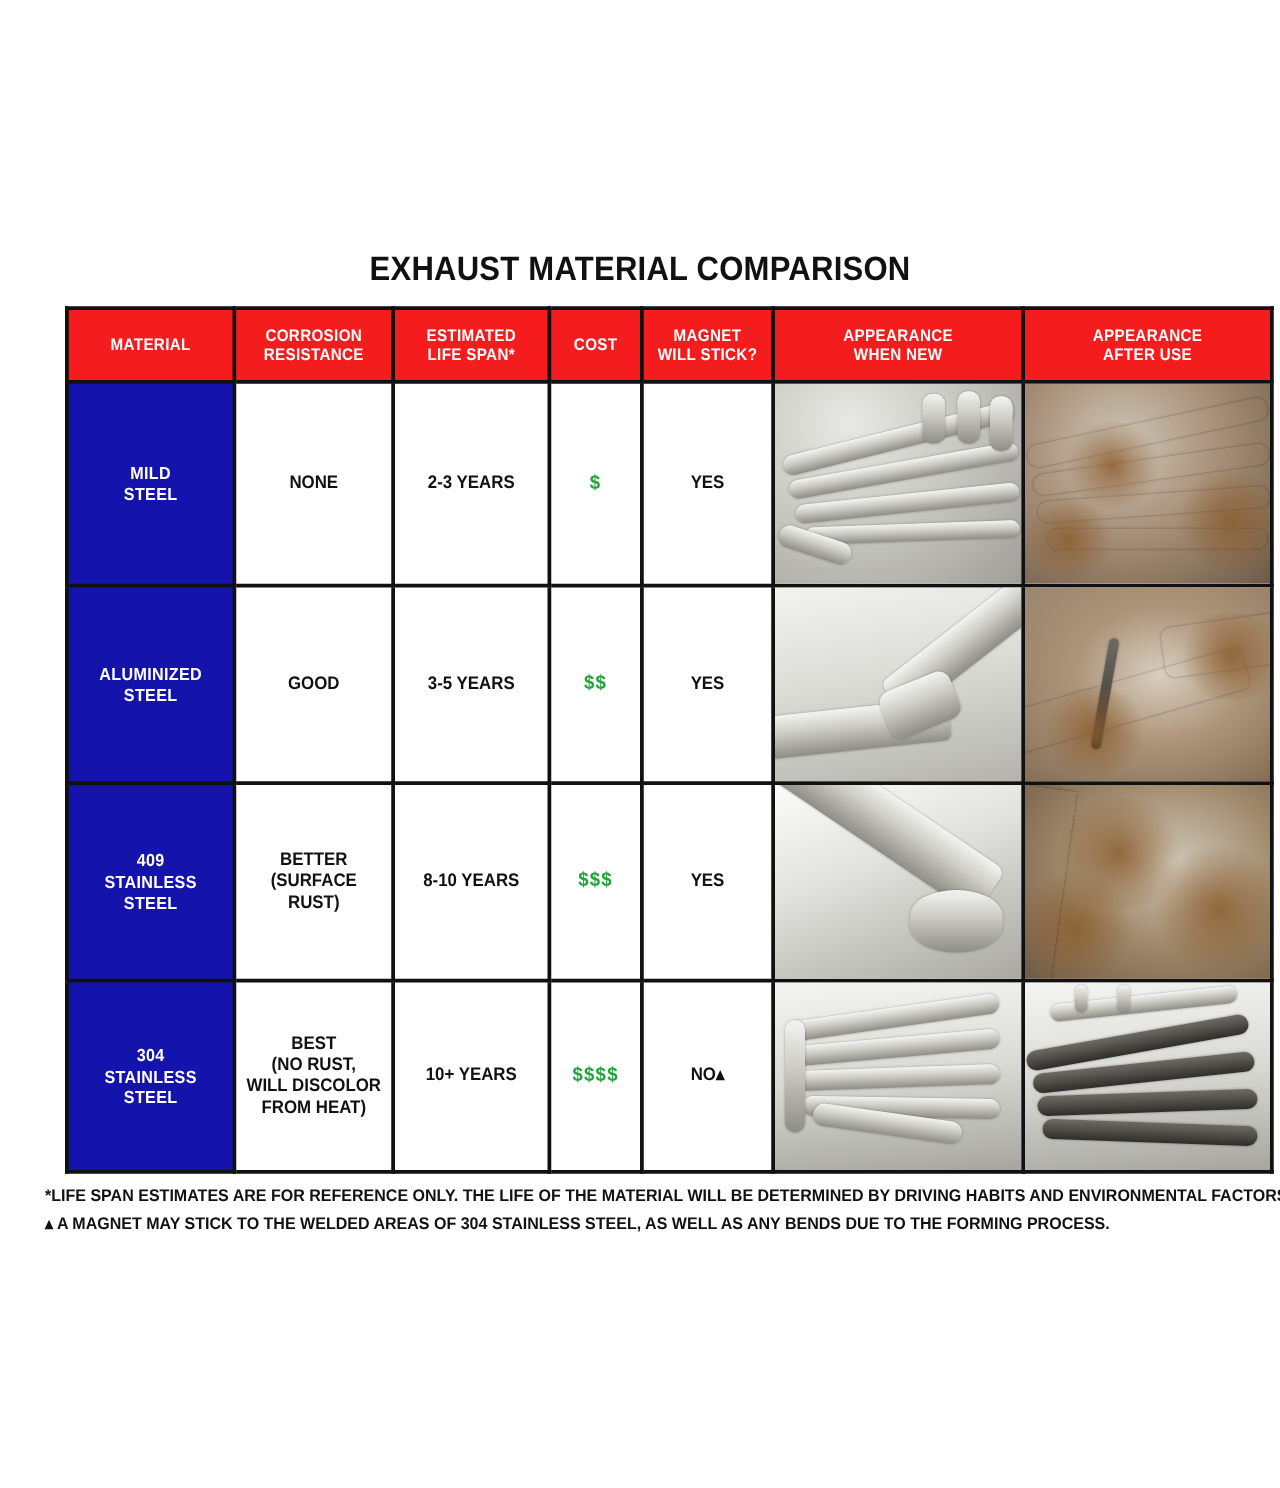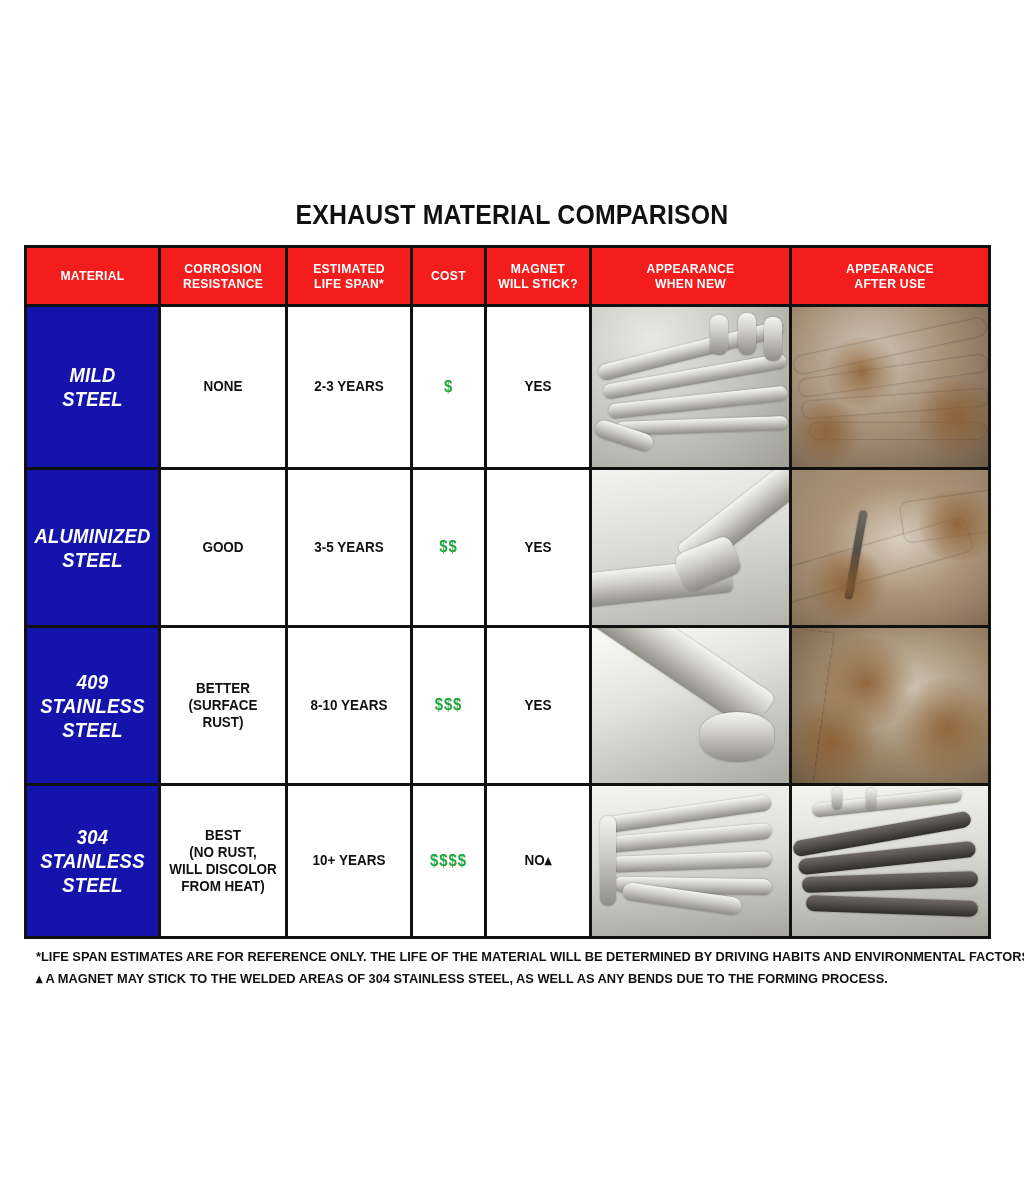--- a/index.html
+++ b/index.html
@@ -34,20 +34,21 @@
     font-stretch: condensed;
     transform: scaleX(0.92);
     margin-bottom: 14px;
     color: #111111;
   }
   table.cmp {
     border-collapse: collapse;
     width: 860px;
     table-layout: fixed;
     border: 3px solid #111111;
+    margin-left: 28px;
   }
   table.cmp td, table.cmp th {
     border: 3px solid #111111;
     padding: 0;
     vertical-align: middle;
     text-align: center;
   }
   thead th {
     background: #f41c1c;
     color: #ffffff;
@@ -67,25 +68,24 @@
   .col-corrosion { width: 127px; }
   .col-life      { width: 125px; }
   .col-cost      { width: 74px; }
   .col-magnet    { width: 105px; }
   .col-new       { width: 200px; }
   .col-used      { width: 199px; }
 
   td.material {
     background: #1414ac;
     color: #ffffff;
-    font-size: 20px;
+    font-size: 14px;
     font-weight: bold;
     line-height: 1.2;
     letter-spacing: 0.3px;
-    font-style: italic;
   }
   td.material .mtxt {
     display: block;
     transform: scaleX(0.92);
     white-space: pre-line;
   }
   td.cell {
     background: #ffffff;
     font-size: 14.5px;
     font-weight: bold;

